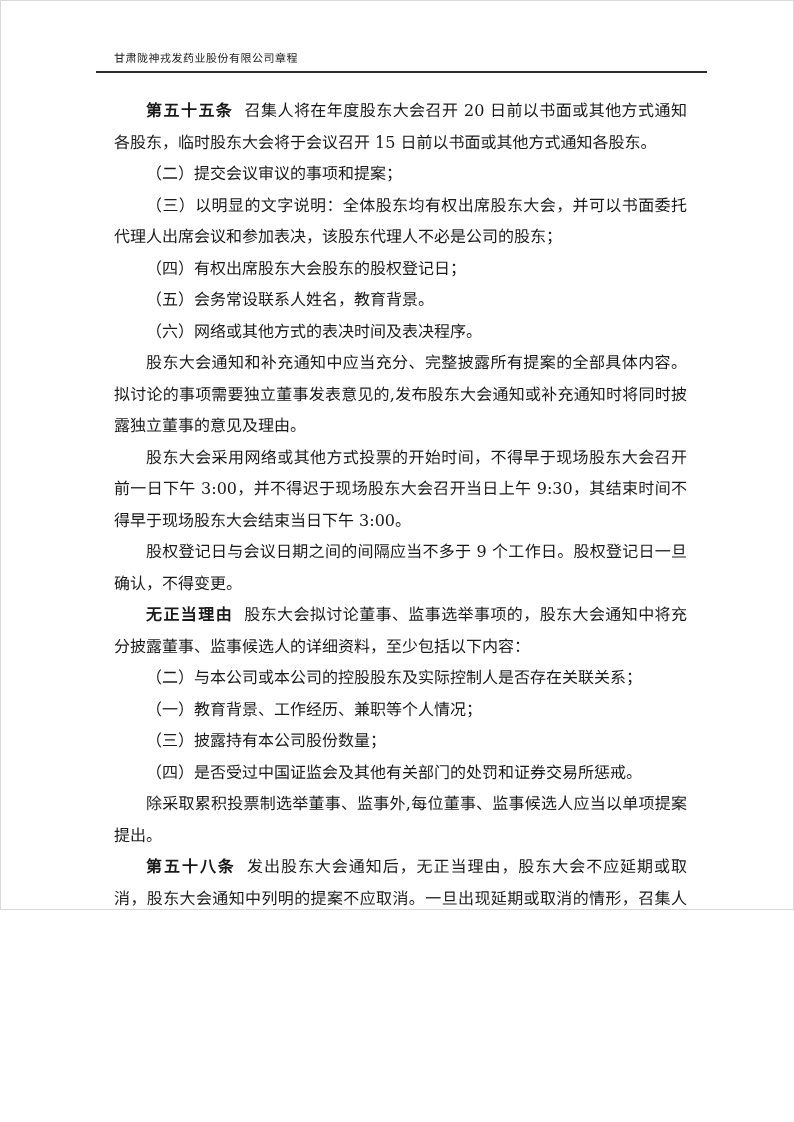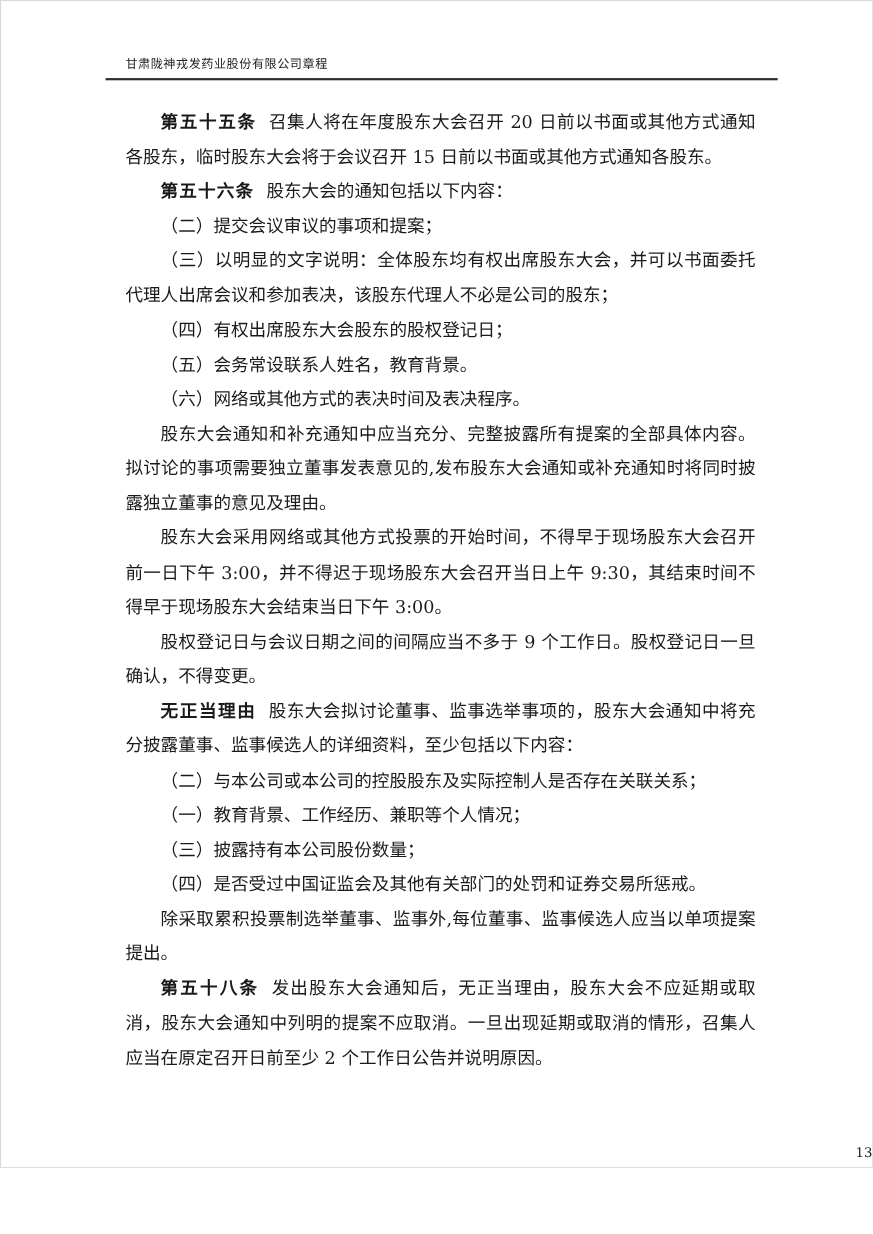--- a/index.html
+++ b/index.html
@@ -3,21 +3,21 @@
 <meta charset="utf-8">
 <style>
   html, body {
     margin: 0;
     padding: 0;
     background: #ffffff;
   }
   .page {
     position: relative;
     width: 794px;
-    height: 1062px;
+    height: 910px;
     background: #ffffff;
     box-sizing: border-box;
     border: 1px solid #d9d9d9;
     font-family: "DejaVu Serif", "Liberation Serif", serif;
     color: #1a1a1a;
     overflow: hidden;
   }
   .doc-header {
     position: absolute;
     top: 46px;
@@ -69,21 +69,20 @@
 <body>
 
 <div class="page">
 
   <div class="doc-header">
     <span class="title">甘肃陇神戎发药业股份有限公司章程</span>
   </div>
 
   <div class="doc-body">
     <p><span class="article-term">第五十五条</span><span>召集人将在年度股东大会召开 20 日前以书面或其他方式通知各股东，临时股东大会将于会议召开 15 日前以书面或其他方式通知各股东。</span></p>
-    <p><span class="article-term">第五十六条</span><span>股东大会的通知包括以下内容：</span></p>
     <p>（二）提交会议审议的事项和提案；</p>
     <p>（三）以明显的文字说明：全体股东均有权出席股东大会，并可以书面委托代理人出席会议和参加表决，该股东代理人不必是公司的股东；</p>
     <p>（四）有权出席股东大会股东的股权登记日；</p>
     <p>（五）会务常设联系人姓名，教育背景。</p>
     <p>（六）网络或其他方式的表决时间及表决程序。</p>
     <p>股东大会通知和补充通知中应当充分、完整披露所有提案的全部具体内容。拟讨论的事项需要独立董事发表意见的,发布股东大会通知或补充通知时将同时披露独立董事的意见及理由。</p>
     <p>股东大会采用网络或其他方式投票的开始时间，不得早于现场股东大会召开前一日下午 3:00，并不得迟于现场股东大会召开当日上午 9:30，其结束时间不得早于现场股东大会结束当日下午 3:00。</p>
     <p>股权登记日与会议日期之间的间隔应当不多于 9 个工作日。股权登记日一旦确认，不得变更。</p>
     <p><span class="article-term">无正当理由</span><span>股东大会拟讨论董事、监事选举事项的，股东大会通知中将充分披露董事、监事候选人的详细资料，至少包括以下内容：</span></p>
     <p>（二）与本公司或本公司的控股股东及实际控制人是否存在关联关系；</p>

